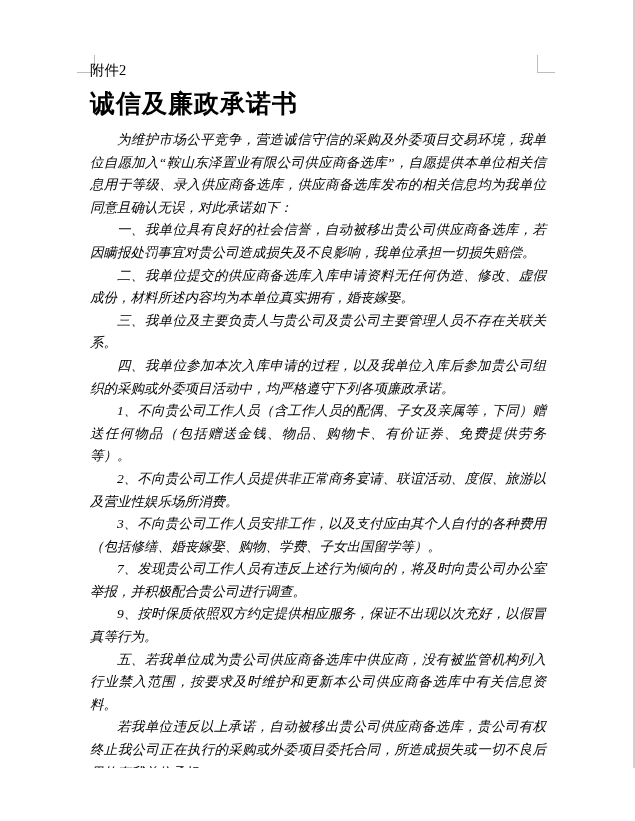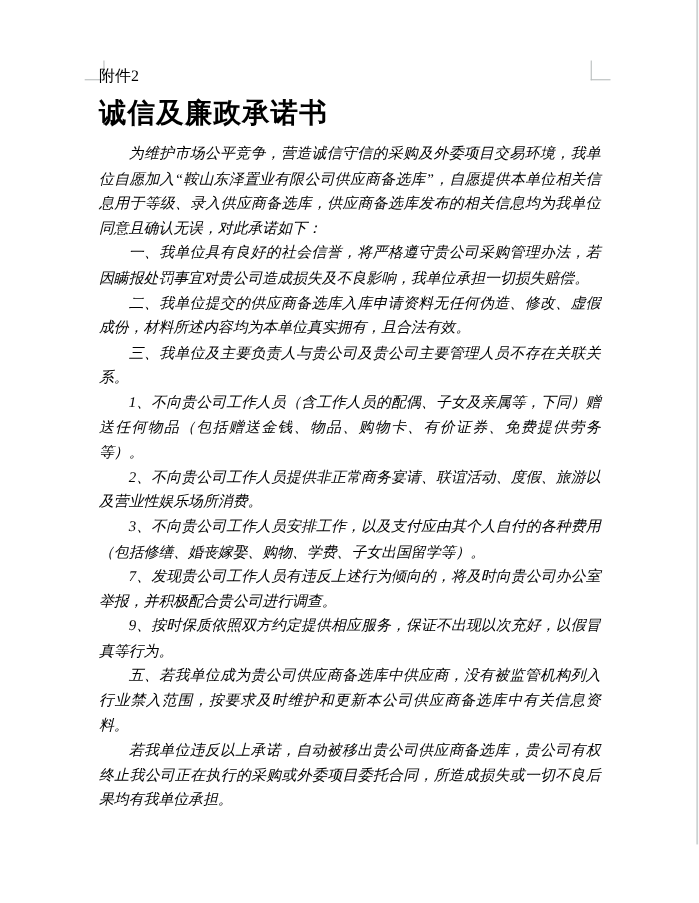--- a/index.html
+++ b/index.html
@@ -84,23 +84,24 @@
   <div class="crop-mark tr"></div>
   <div class="crop-mark bl"></div>
   <div class="crop-mark br"></div>
   <div class="edge-line"></div>
 
   <div class="content">
     <p class="attachment-label">附件2</p>
     <h1 class="doc-title">诚信及廉政承诺书</h1>
 
     <p class="body-para">为维护市场公平竞争，营造诚信守信的采购及外委项目交易环境，我单位自愿加入“鞍山东泽置业有限公司供应商备选库”，自愿提供本单位相关信息用于等级、录入供应商备选库，供应商备选库发布的相关信息均为我单位同意且确认无误，对此承诺如下：</p>
-    <p class="body-para">一、我单位具有良好的社会信誉，将严格遵守贵公司采购管理办法，若因瞒报处罚事宜对贵公司造成损失及不良影响，我单位承担一切损失赔偿。</p>
-    <p class="body-para">二、我单位提交的供应商备选库入库申请资料无任何伪造、修改、虚假成份，材料所述内容均为本单位真实拥有，且合法有效。</p>
+    <p class="body-para">一、我单位具有良好的社会信誉，自动被移出贵公司供应商备选库，若因瞒报处罚事宜对贵公司造成损失及不良影响，我单位承担一切损失赔偿。</p>
+    <p class="body-para">二、我单位提交的供应商备选库入库申请资料无任何伪造、修改、虚假成份，材料所述内容均为本单位真实拥有，婚丧嫁娶。</p>
     <p class="body-para">三、我单位及主要负责人与贵公司及贵公司主要管理人员不存在关联关系。</p>
+    <p class="body-para">四、我单位参加本次入库申请的过程，以及我单位入库后参加贵公司组织的采购或外委项目活动中，均严格遵守下列各项廉政承诺。</p>
     <p class="body-para">1、不向贵公司工作人员（含工作人员的配偶、子女及亲属等，下同）赠送任何物品（包括赠送金钱、物品、购物卡、有价证券、免费提供劳务等）。</p>
     <p class="body-para">2、不向贵公司工作人员提供非正常商务宴请、联谊活动、度假、旅游以及营业性娱乐场所消费。</p>
     <p class="body-para">3、不向贵公司工作人员安排工作，以及支付应由其个人自付的各种费用（包括修缮、婚丧嫁娶、购物、学费、子女出国留学等）。</p>
     <p class="body-para">7、发现贵公司工作人员有违反上述行为倾向的，将及时向贵公司办公室举报，并积极配合贵公司进行调查。</p>
     <p class="body-para">9、按时保质依照双方约定提供相应服务，保证不出现以次充好，以假冒真等行为。</p>
     <p class="body-para">五、若我单位成为贵公司供应商备选库中供应商，没有被监管机构列入行业禁入范围，按要求及时维护和更新本公司供应商备选库中有关信息资料。</p>
     <p class="body-para">若我单位违反以上承诺，自动被移出贵公司供应商备选库，贵公司有权终止我公司正在执行的采购或外委项目委托合同，所造成损失或一切不良后果均有我单位承担。</p>
 
     <div class="signature-block">
       <p class="signature-line">单位名称（公章）:</p>

